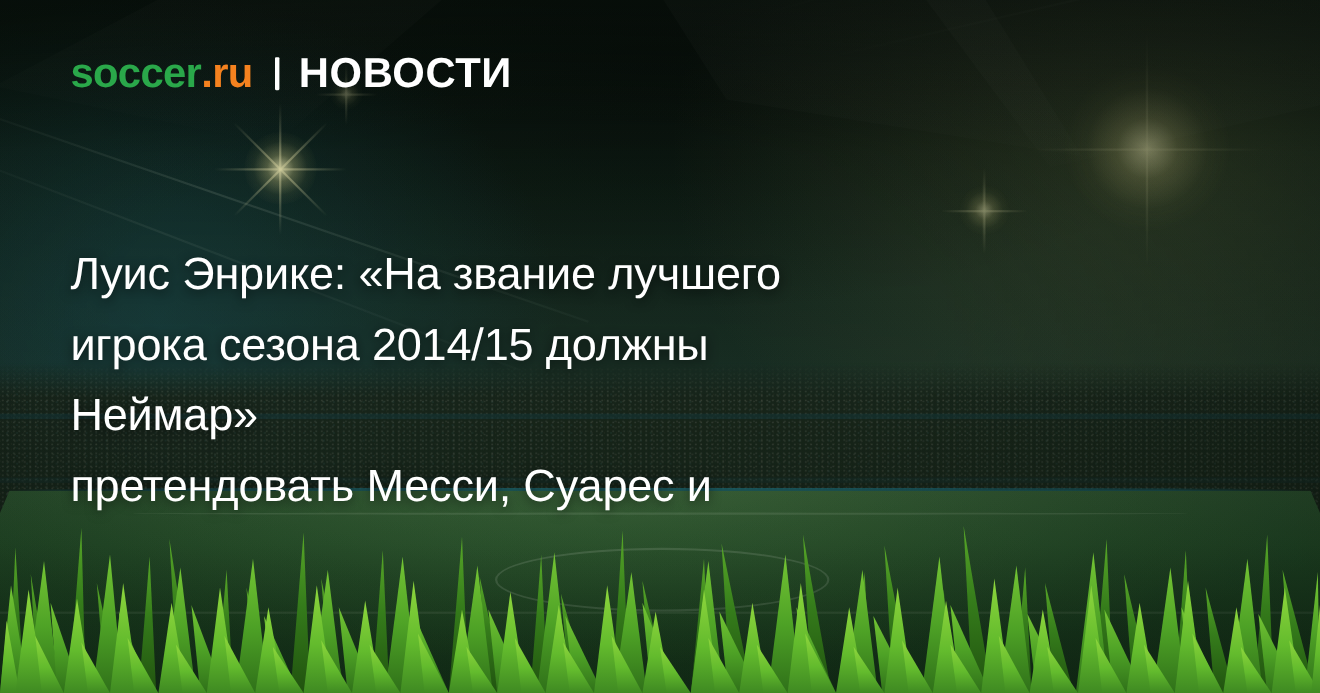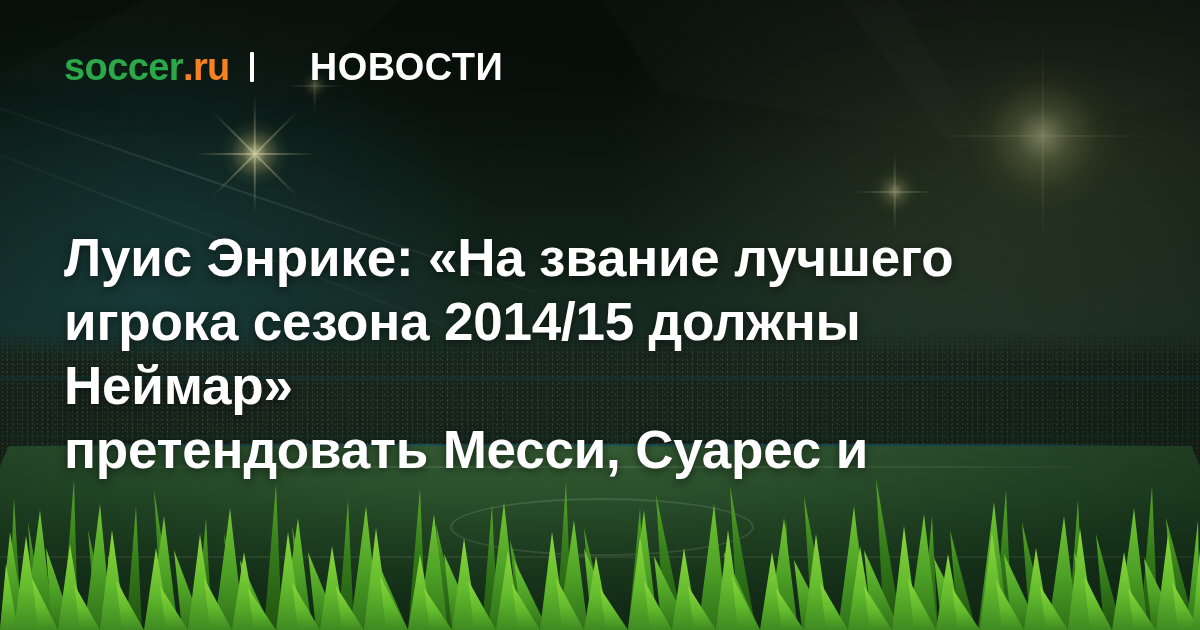--- a/index.html
+++ b/index.html
@@ -218,30 +218,30 @@
   .brand .word-soccer { color: #2aa84a; }
   .brand .word-ru     { color: #f5821f; }
   .brand .divider {
     display: inline-block;
     width: 4px;
     height: 30px;
     background: #ffffff;
     margin: 0 18px 0 20px;
     border-radius: 1px;
   }
-  .brand .section { color: #ffffff; letter-spacing: 0.5px; margin-left: 38px; }
+  .brand .section { color: #ffffff; letter-spacing: 0.5px; }
 
   .headline {
     position: absolute;
     left: 64px;
     top: 190px;
     width: 1000px;
     color: #ffffff;
-    font-size: 53px;
-    font-weight: bold;
+    font-size: 41px;
+    font-weight: normal;
     line-height: 64px;
     letter-spacing: -0.2px;
     text-shadow: 0 2px 10px rgba(0,0,0,0.55);
   }
   .headline .ln { display: block; white-space: nowrap; }
 </style>
 </head>
 <body>
 
 <div class="card">

